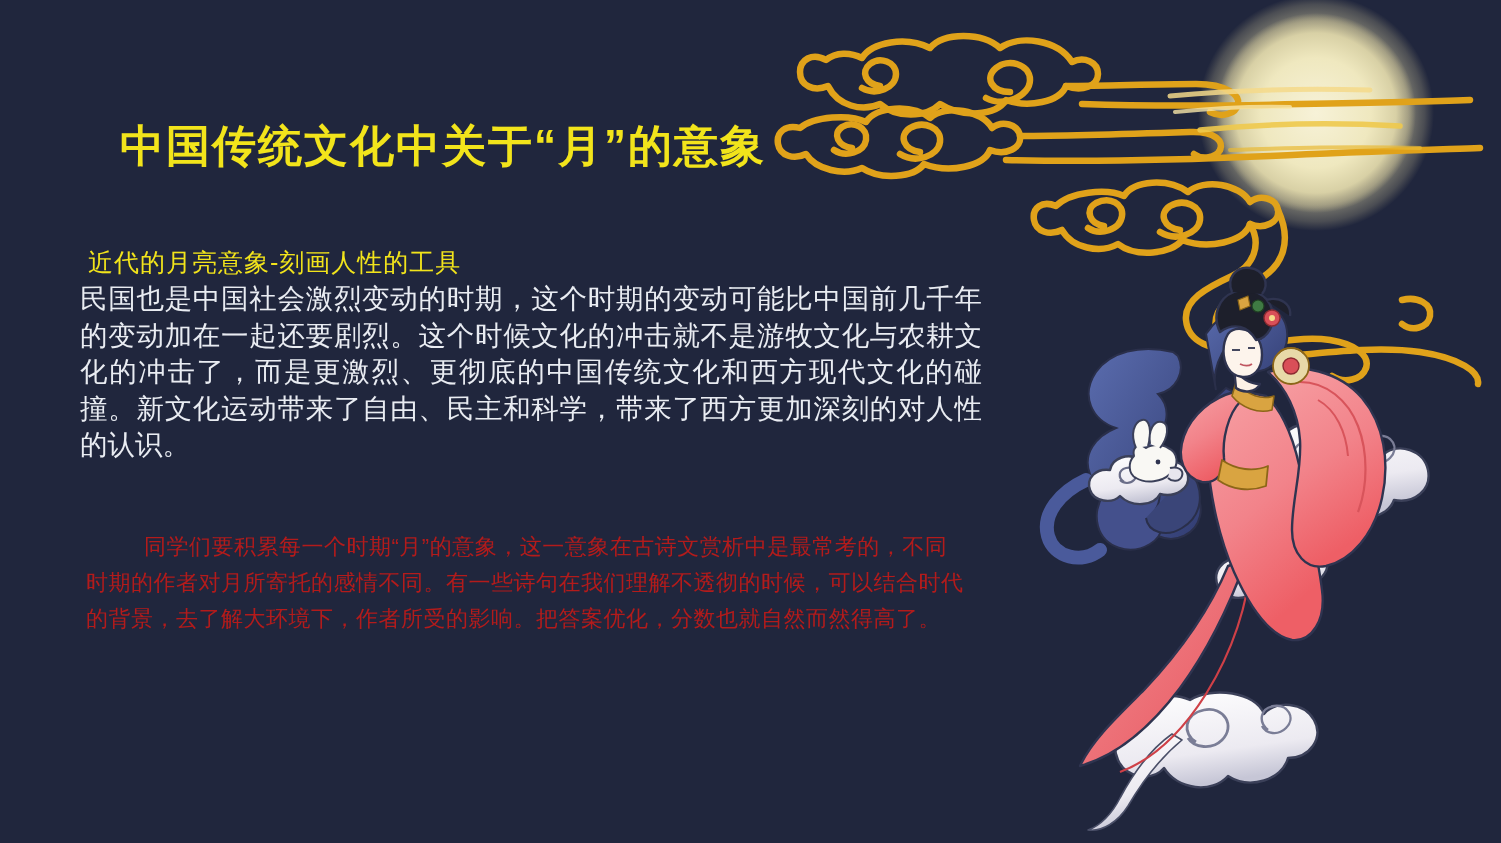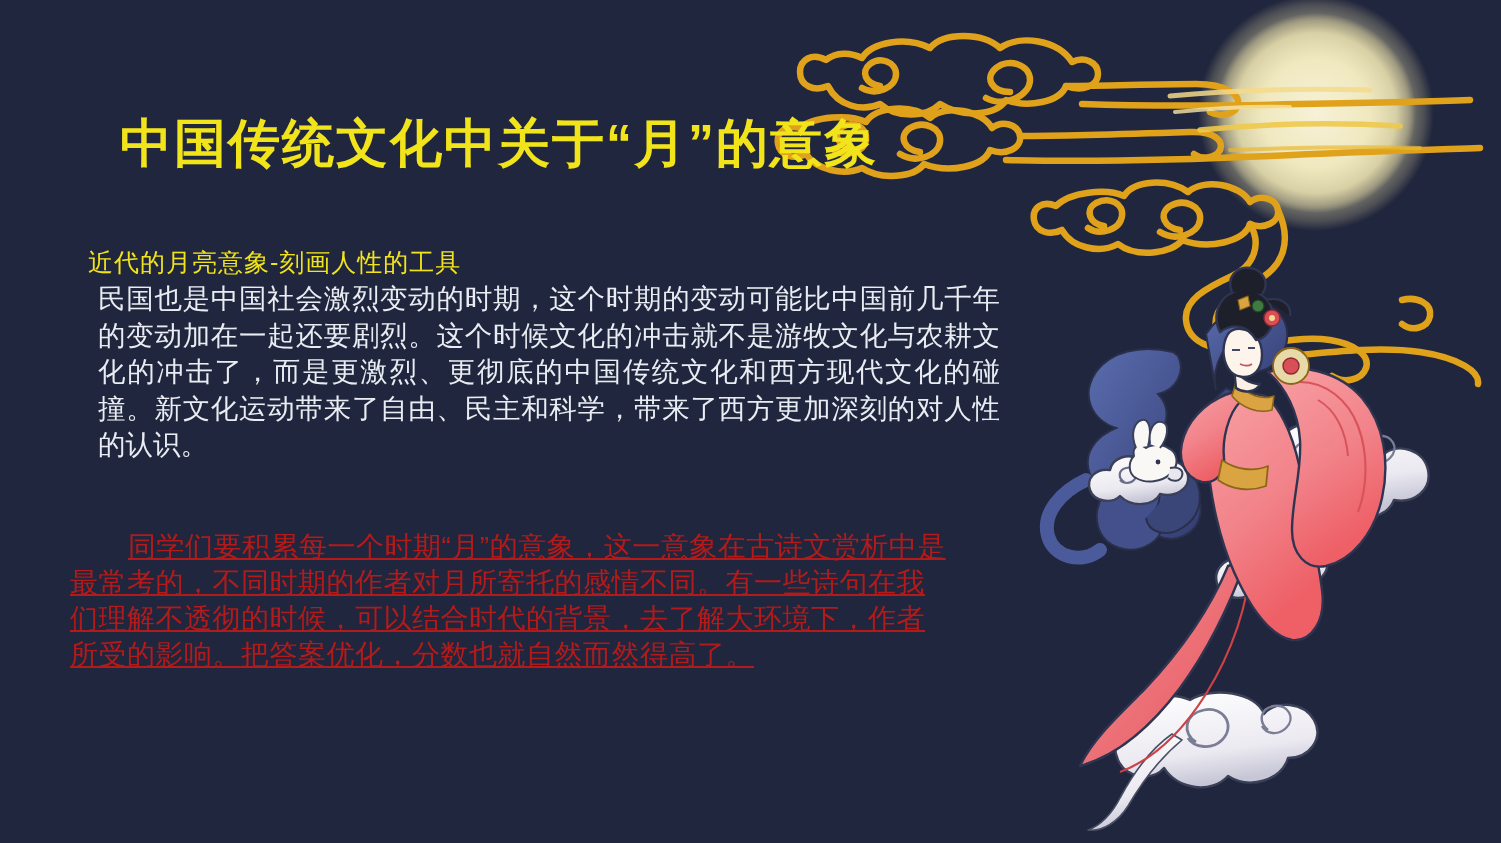--- a/index.html
+++ b/index.html
@@ -18,58 +18,57 @@
     overflow:hidden;
   }
 
   
   .art{position:absolute;top:0;left:0;width:1501px;height:843px;pointer-events:none;}
 
   
   .text-layer{position:absolute;top:0;left:0;width:1501px;height:843px;}
 
   .slide-title{
-    position:absolute;left:120px;top:112px;
-    font-size:52px;
+    position:absolute;left:120px;top:120px;
+    font-size:44px;
     font-weight:700;
     letter-spacing:2px;
     color:#f2e41b;
     white-space:nowrap;
     line-height:1.2;
   }
 
   .subtitle{
     position:absolute;left:88px;top:246px;
     font-size:25px;
     font-weight:400;
     color:#f2e41b;
     letter-spacing:1px;
     white-space:nowrap;
   }
 
   .body-para{
-    position:absolute;left:98px;top:281px;
+    position:absolute;left:80px;top:281px;
     width:902px;
     font-size:27.5px;
     line-height:36.5px;
     color:#e9ecf2;
     letter-spacing:0px;
     text-align:justify;
     text-justify:inter-ideograph;
   }
 
   .red-para{
-    position:absolute;left:70px;top:529px;
+    position:absolute;left:86px;top:529px;
     width:880px;
-    font-size:28px;
+    font-size:22px;
     line-height:36px;
     color:#b31b1b;
     letter-spacing:0.5px;
     text-indent:58px;
-    text-decoration:underline;
   }
 </style>
 </head>
 <body>
 
 <div id="slide">
 
   <svg class="art" viewBox="0 0 1501 843" width="1501" height="843" xmlns="http://www.w3.org/2000/svg" aria-hidden="true">
     <defs>
       <radialGradient id="moonGlow" cx="50%" cy="50%" r="50%">

